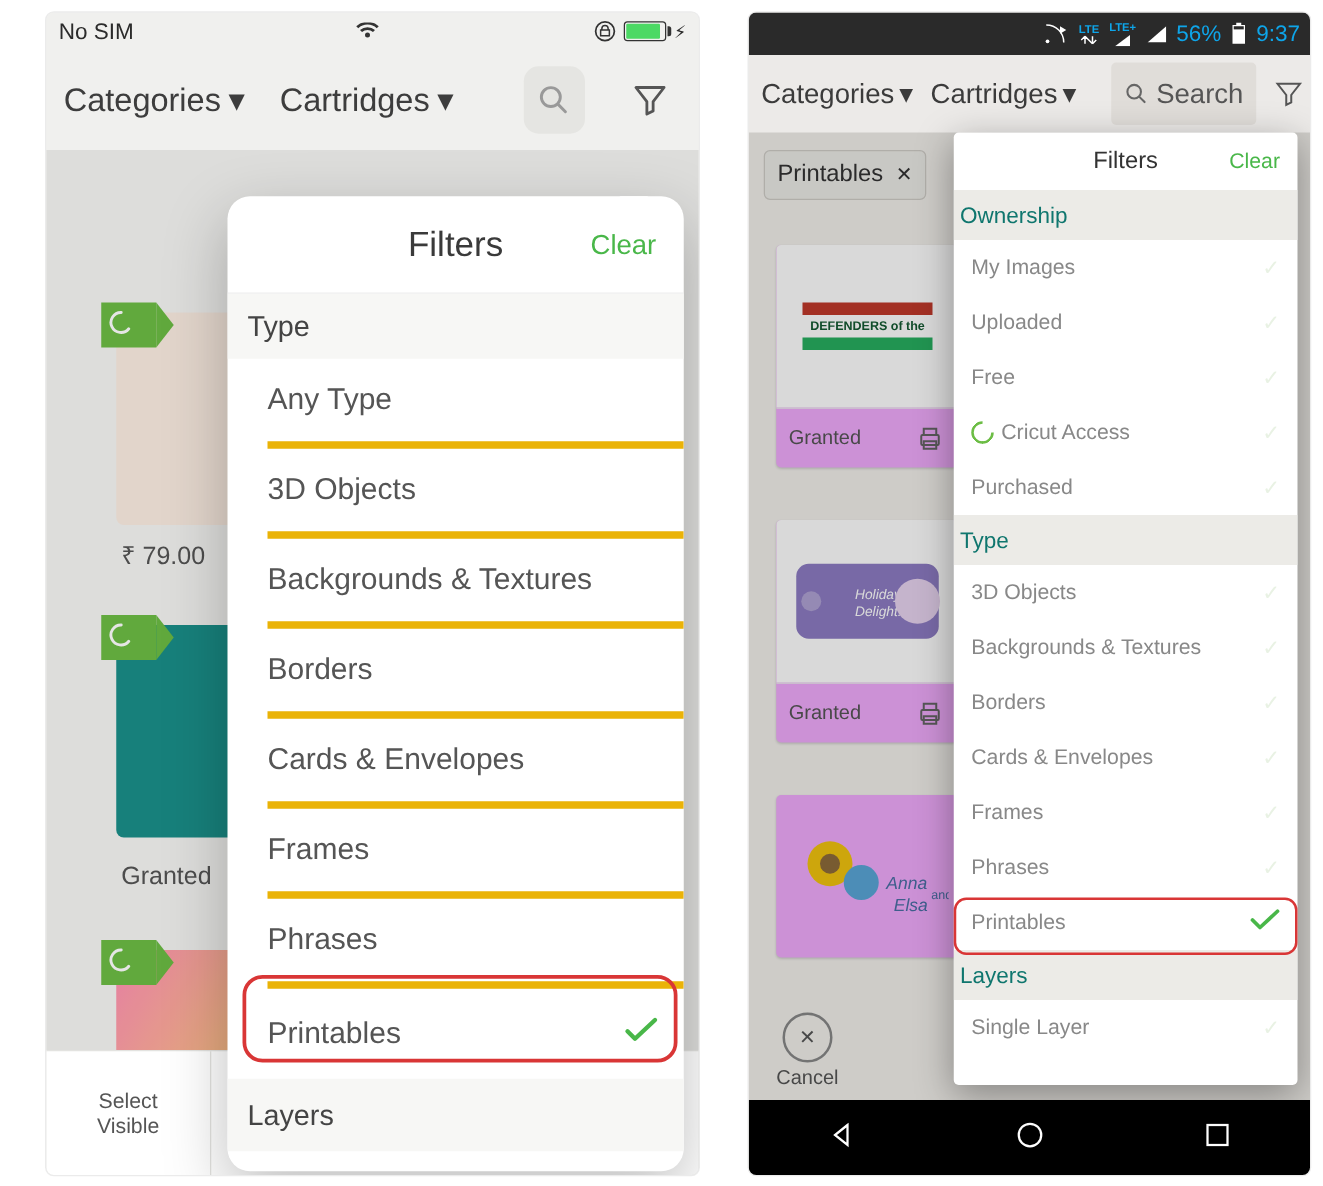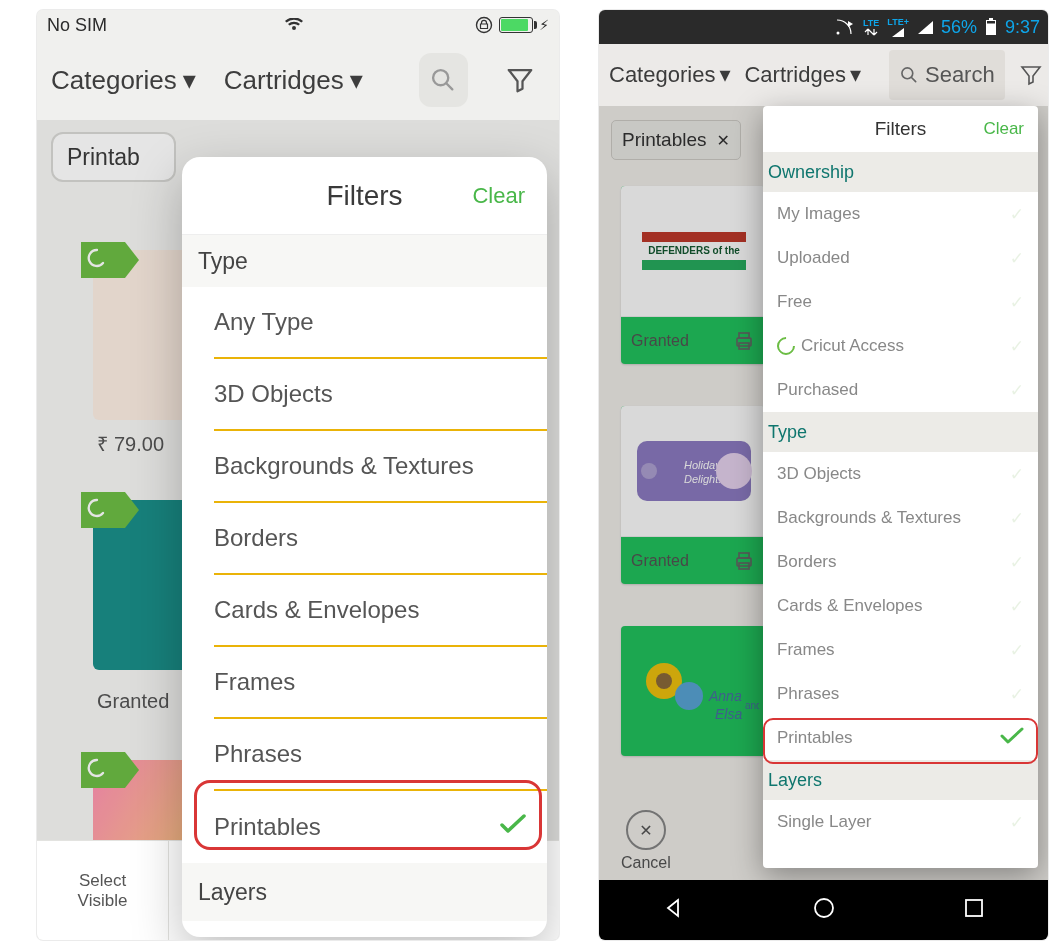--- a/index.html
+++ b/index.html
@@ -38,39 +38,39 @@
   .ios-bottombar{position:absolute; left:0; right:0; bottom:0; height:100px; background:#fff; border-top:1px solid #e3e3e0; display:flex; }
   .ios-bottombar .sel{ width:132px; display:flex; flex-direction:column; justify-content:center; align-items:center; font-size:17px; color:#555; border-right:1px solid #e3e3e0;}
 
   
   .popover { position:absolute; top:147px; left:145px; width:365px; height:780px; background:#fff; border-radius:18px; box-shadow:0 18px 50px rgba(0,0,0,0.25); overflow:hidden; z-index:5;}
   .popover .arrow{ position:absolute; top:-11px; right:28px; width:0; height:0; border-left:12px solid transparent; border-right:12px solid transparent; border-bottom:12px solid #fff;}
   .popover-head{ height:78px; display:flex; align-items:center; justify-content:center; position:relative; border-bottom:1px solid #eee;}
   .popover-head .title{ font-size:28px; font-weight:400; color:#3a3a3a;}
   .popover-head .clear{ position:absolute; right:22px; font-size:22px; color:#49b749;}
   .section-head{ background:#f7f7f5; height:52px; display:flex; align-items:center; padding:0 16px; font-size:23px; color:#444;}
-  .filter-item{ height:72px; margin-left:32px; border-bottom:2px solid #eab308; display:flex; align-items:center; font-size:24px; color:#555; position:relative; padding-right:20px;}
+  .filter-item{ height:72px; margin-left:32px; border-bottom:6px solid #eab308; display:flex; align-items:center; font-size:24px; color:#555; position:relative; padding-right:20px;}
   .filter-item.last{ border-bottom:none;}
   .filter-item .check{ margin-left:auto; color:#49b749; display:none;}
   .filter-item.selected .check{ display:block;}
   .highlight-ios{ position:absolute; border:3px solid #d93636; border-radius:16px; pointer-events:none; z-index:10;}
 
   
   .and-status{ height:34px; background:#2a2a2a; color:#0ea5e9; display:flex; align-items:center; justify-content:flex-end; padding:0 8px; gap:8px; font-size:18px;}
   .and-status .lte{font-size:9px; font-weight:700; line-height:9px;}
   .and-status svg{display:block;}
   .and-toolbar{ height:62px; background:#eceae8; display:flex; align-items:center; padding:0 10px; gap:14px; font-size:22px; color:#3b3b3b;}
   .and-toolbar .dd{ display:flex; align-items:center; gap:4px;}
   .and-toolbar .spacer{flex:1;}
   .and-toolbar .searchbox{ background:#e0ddd9; height:50px; border-radius:4px; display:flex; align-items:center; padding:0 10px; gap:6px; color:#555;}
   
   .and-back{ position:absolute; top:96px; left:0; right:0; bottom:60px; background:#f2f0ec; }
   .and-back .overlay{position:absolute; inset:0; background:#000; opacity:0.15;}
   .chip-and{position:absolute; top:14px; left:12px; background:#ecebe7; border:1px solid #cfcdc7; border-radius:5px; height:40px; display:flex; align-items:center; padding:0 10px; gap:10px; font-size:19px; color:#333;}
-  .and-card{ position:absolute; left:22px; width:145px; background:#22c55e; border-radius:4px; box-shadow:0 1px 2px rgba(0,0,0,0.15); overflow:hidden;}
+  .and-card{ position:absolute; left:22px; width:145px; background:#f0abfc; border-radius:4px; box-shadow:0 1px 2px rgba(0,0,0,0.15); overflow:hidden;margin-top:10px;}
   .and-card .img{ height:130px; display:flex; align-items:center; justify-content:center;}
   .and-card .foot{ height:48px; border-top:1px solid #eee; display:flex; align-items:center; justify-content:space-between; padding:0 10px; font-size:16px; color:#555;}
   .and-cancel{ position:absolute; bottom:8px; left:22px; text-align:center; font-size:16px; color:#555;}
   .and-cancel .circ{ width:40px; height:40px; border:2px solid #888; border-radius:50%; display:flex; align-items:center; justify-content:center; margin:0 auto 4px;}
   .and-navbar{ position:absolute; bottom:0; left:0; right:0; height:60px; background:#000; display:flex; align-items:center; justify-content:space-around;}
 
   
   .and-pop{ position:absolute; top:96px; right:10px; width:275px; bottom:72px; background:#fff; border-radius:4px; box-shadow:0 8px 30px rgba(0,0,0,0.35); overflow:hidden; z-index:5;}
   .and-pop-head{ height:46px; display:flex; align-items:center; justify-content:center; position:relative;}
   .and-pop-head .title{ font-size:19px; color:#333;}
@@ -130,23 +130,20 @@
           </svg>
     </div>
     <div class="iconbtn">
       <svg width="30" height="30" viewBox="0 0 24 24">
             <path d="M3 4h18l-7 9v6l-4 2v-8L3 4z" fill="none" stroke="#555" stroke-width="1.8" stroke-linejoin="round"></path>
           </svg>
     </div>
   </div>
 
   <div class="ios-back">
-    <div class="chip-ios">
-      <span>Printab</span>
-    </div>
 
     <div class="card-stub" style="top:130px;"></div>
     <div class="ribbon" style="top:122px;">
       <svg width="20" height="20" viewBox="0 0 20 20">
             <path d="M10 2a8 8 0 106 13" fill="none" stroke="#fff" stroke-width="2.3" stroke-linecap="round"></path>
           </svg>
     </div>
     <div class="price-stub" style="top:310px;">₹ 79.00</div>
 
     <div class="card-stub" style="top:380px; background:linear-gradient(#1a8f8a,#1a8f8a);"></div>

